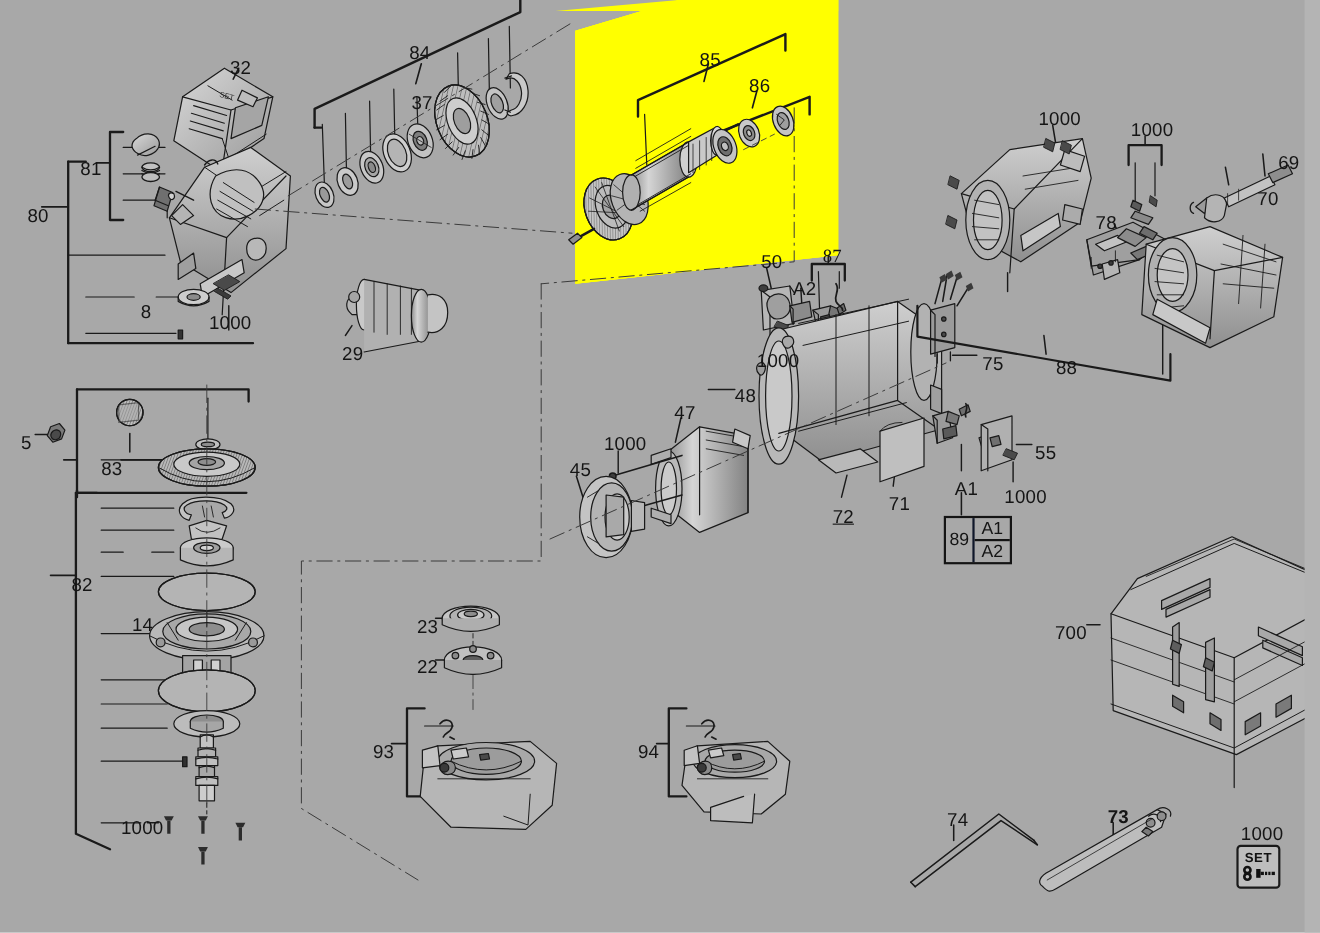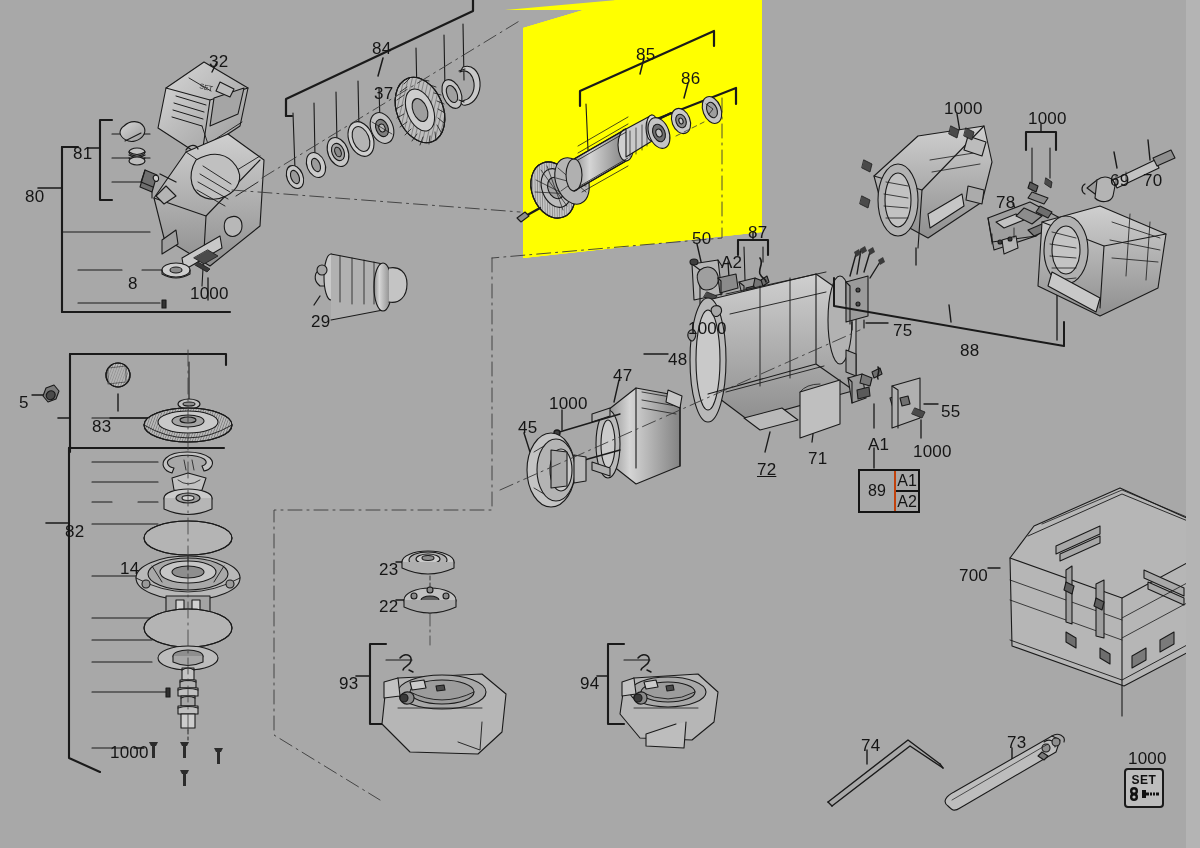--- a/index.html
+++ b/index.html
@@ -37,23 +37,23 @@
   .mtx {
     position: absolute;
     border: 2px solid #141414;
     box-sizing: border-box;
     font-family: "Liberation Sans", sans-serif;
     font-size: 16px;
     color: #141414;
     display: flex;
   }
   .mtx .c1 {
-    width: 36px;
+    width: 26px;
     display: flex; align-items: center; justify-content: center;
-    border-right: 2px solid #c2410c;
+    border-right: 2px solid #0f172a;
     box-sizing: border-box;
     text-align: center;
   }
   .mtx .c2 { flex: 1; display: flex; flex-direction: column; }
   .mtx .c2 > div {
     flex: 1;
     display: flex; align-items: center; justify-content: center;
     box-sizing: border-box;
   }
   .mtx .c2 > div:first-child { border-bottom: 2px solid #141414; }
@@ -783,51 +783,51 @@
       <div class="lbl" style="left: 372px; top: 40px;">84</div>
       <div class="lbl" style="left: 374px; top: 85px;">37</div>
       <div class="lbl" style="left: 73px; top: 145px;">81</div>
       <div class="lbl" style="left: 25px; top: 188px;">80</div>
       <div class="lbl" style="left: 128px; top: 275px;">8</div>
       <div class="lbl" style="left: 190px; top: 285px;">1000</div>
       <div class="lbl" style="left: 311px; top: 313px;">29</div>
       <div class="lbl" style="left: 636px; top: 46px;">85</div>
       <div class="lbl" style="left: 681px; top: 70px;">86</div>
       <div class="lbl" style="left: 692px; top: 230px;">50</div>
-      <div class="lbl" style="left: 748px; top: 224px;">87</div>
+      <div class="lbl" style="left: 748px; top: 224px; font-family: Liberation Serif, serif;">87</div>
       <div class="lbl" style="left: 721px; top: 254px;">A2</div>
       <div class="lbl" style="left: 688px; top: 320px;">1000</div>
       <div class="lbl" style="left: 668px; top: 351px;">48</div>
       <div class="lbl" style="left: 613px; top: 367px;">47</div>
       <div class="lbl" style="left: 549px; top: 395px;">1000</div>
       <div class="lbl" style="left: 518px; top: 419px;">45</div>
       <div class="lbl" style="left: 893px; top: 322px;">75</div>
       <div class="lbl" style="left: 757px; top: 461px; text-decoration: underline;">72</div>
       <div class="lbl" style="left: 808px; top: 450px;">71</div>
       <div class="lbl" style="left: 941px; top: 403px;">55</div>
       <div class="lbl" style="left: 868px; top: 436px;">A1</div>
       <div class="lbl" style="left: 913px; top: 443px;">1000</div>
       <div class="lbl" style="left: 944px; top: 100px;">1000</div>
       <div class="lbl" style="left: 1028px; top: 110px;">1000</div>
       <div class="lbl" style="left: 996px; top: 194px;">78</div>
-      <div class="lbl" style="left: 1110px; top: 140px; margin-top: 32px;">69</div>
+      <div class="lbl" style="left: 1162px; top: 140px;">69</div>
       <div class="lbl" style="left: 1143px; top: 128px; margin-top: 44px;">70</div>
-      <div class="lbl" style="left: 960px; top: 342px;">88</div>
+      <div class="lbl" style="left: 960px; top: 326px;">88</div>
       <div class="lbl" style="left: 19px; top: 394px;">5</div>
       <div class="lbl" style="left: 92px; top: 418px;">83</div>
       <div class="lbl" style="left: 120px; top: 529px; margin-top: 31px;">14</div>
       <div class="lbl" style="left: 65px; top: 523px; text-align: center;">82</div>
       <div class="lbl" style="left: 110px; top: 744px;">1000</div>
       <div class="lbl" style="left: 379px; top: 561px;">23</div>
       <div class="lbl" style="left: 379px; top: 598px;">22</div>
       <div class="lbl" style="left: 339px; top: 675px;">93</div>
       <div class="lbl" style="left: 580px; top: 675px;">94</div>
       <div class="lbl" style="left: 959px; top: 567px;">700</div>
       <div class="lbl" style="left: 861px; top: 737px;">74</div>
-      <div class="lbl" style="left: 1007px; top: 734px;">73</div>
+      <div class="lbl" style="left: 1007px; top: 734px; font-weight: bold;">73</div>
       <div class="lbl" style="left: 1128px; top: 750px;">1000</div>
     </div>
 
   <div class="mtx" style="left:858px; top:469px; width:62px; height:44px;">
     <div class="c1">89</div>
     <div class="c2">
       <div>A1</div>
       <div>A2</div>
     </div>
   </div>

